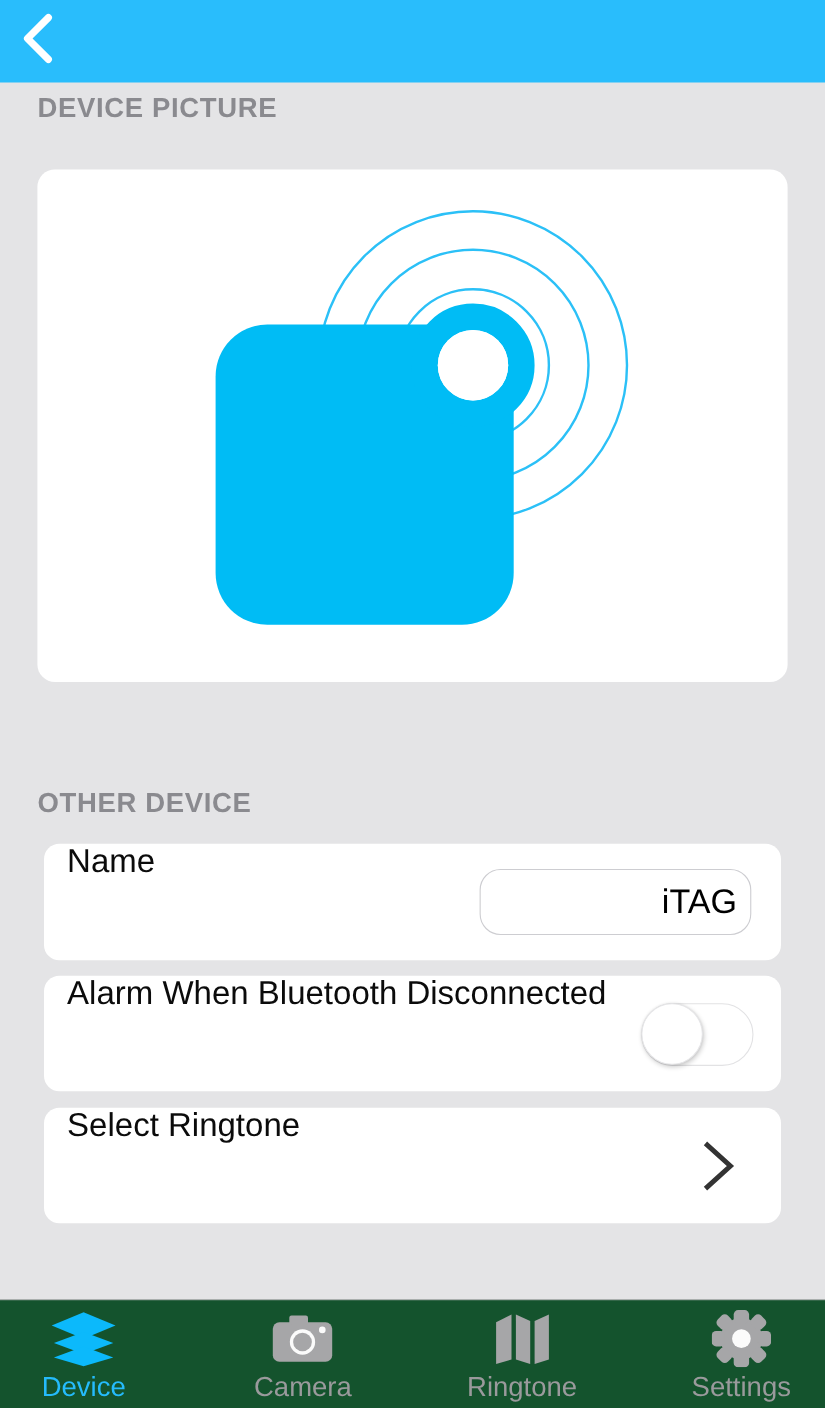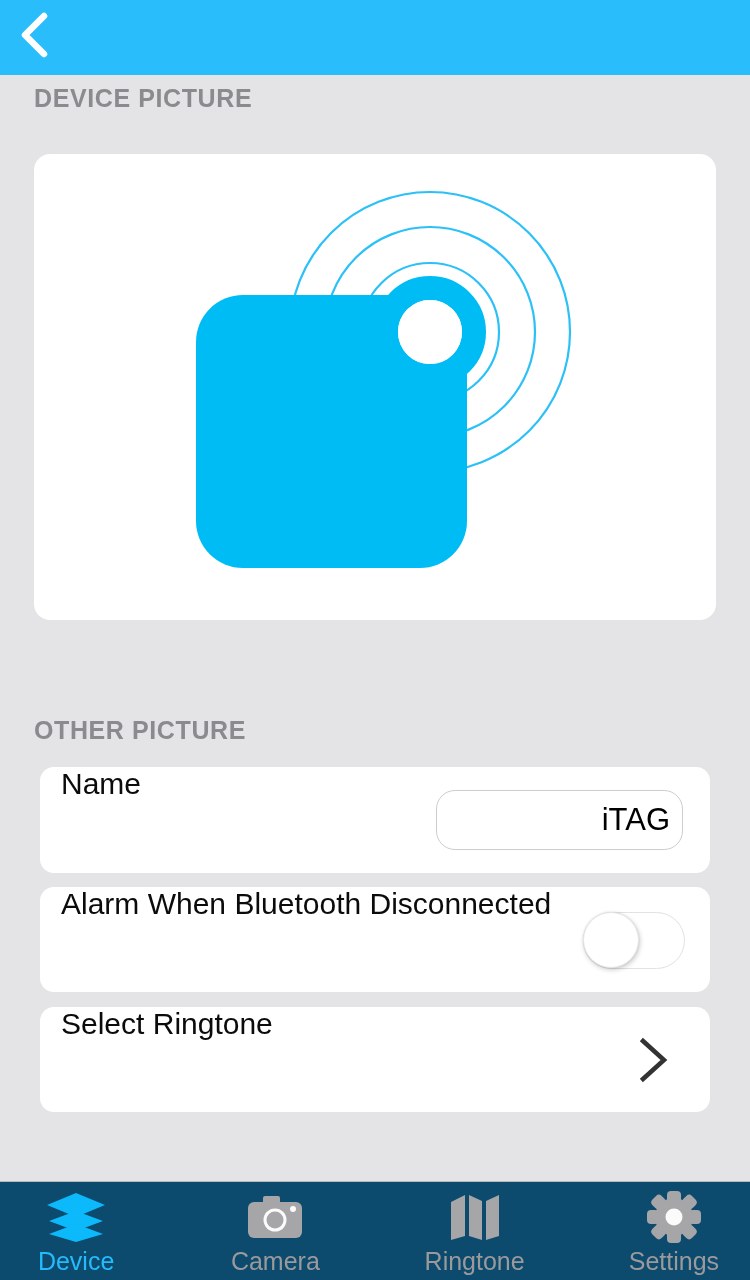--- a/index.html
+++ b/index.html
@@ -148,21 +148,21 @@
     cursor: pointer;
   }
 
   
   .tabbar {
     position: absolute;
     left: 0;
     top: 1181px;
     width: 750px;
     height: 99px;
-    background: #0c4a6e;
+    background: #14532d;
     border-top: 1px solid #b9b9bb;
     box-sizing: border-box;
     display: flex;
     gap: 47px;
   }
   .tab {
     flex: 1 1 0;
     display: flex;
     flex-direction: column;
     align-items: center;
@@ -211,21 +211,21 @@
       <rect x="162" y="141" width="271" height="273" rx="47" ry="47" fill="#00bcf5"></rect>
 
       <circle cx="396" cy="178" r="52" fill="#ffffff"></circle>
 
       <circle cx="396" cy="178" r="44" fill="none" stroke="#00bcf5" stroke-width="24"></circle>
 
       <circle cx="396" cy="178" r="32" fill="#ffffff"></circle>
     </svg>
   </div>
 
-  <div class="section-label" id="label-other-setting">OTHER PICTURE</div>
+  <div class="section-label" id="label-other-setting">OTHER DEVICE</div>
 
   <div class="row" id="row-name">
     <span class="row-label">Name</span>
     <input class="name-input" type="text" value="iTAG" style="">
   </div>
 
   <div class="row" id="row-alarm">
     <span class="row-label">Alarm When Bluetooth Disconnected</span>
     <div class="toggle">
       <div class="knob"></div>

